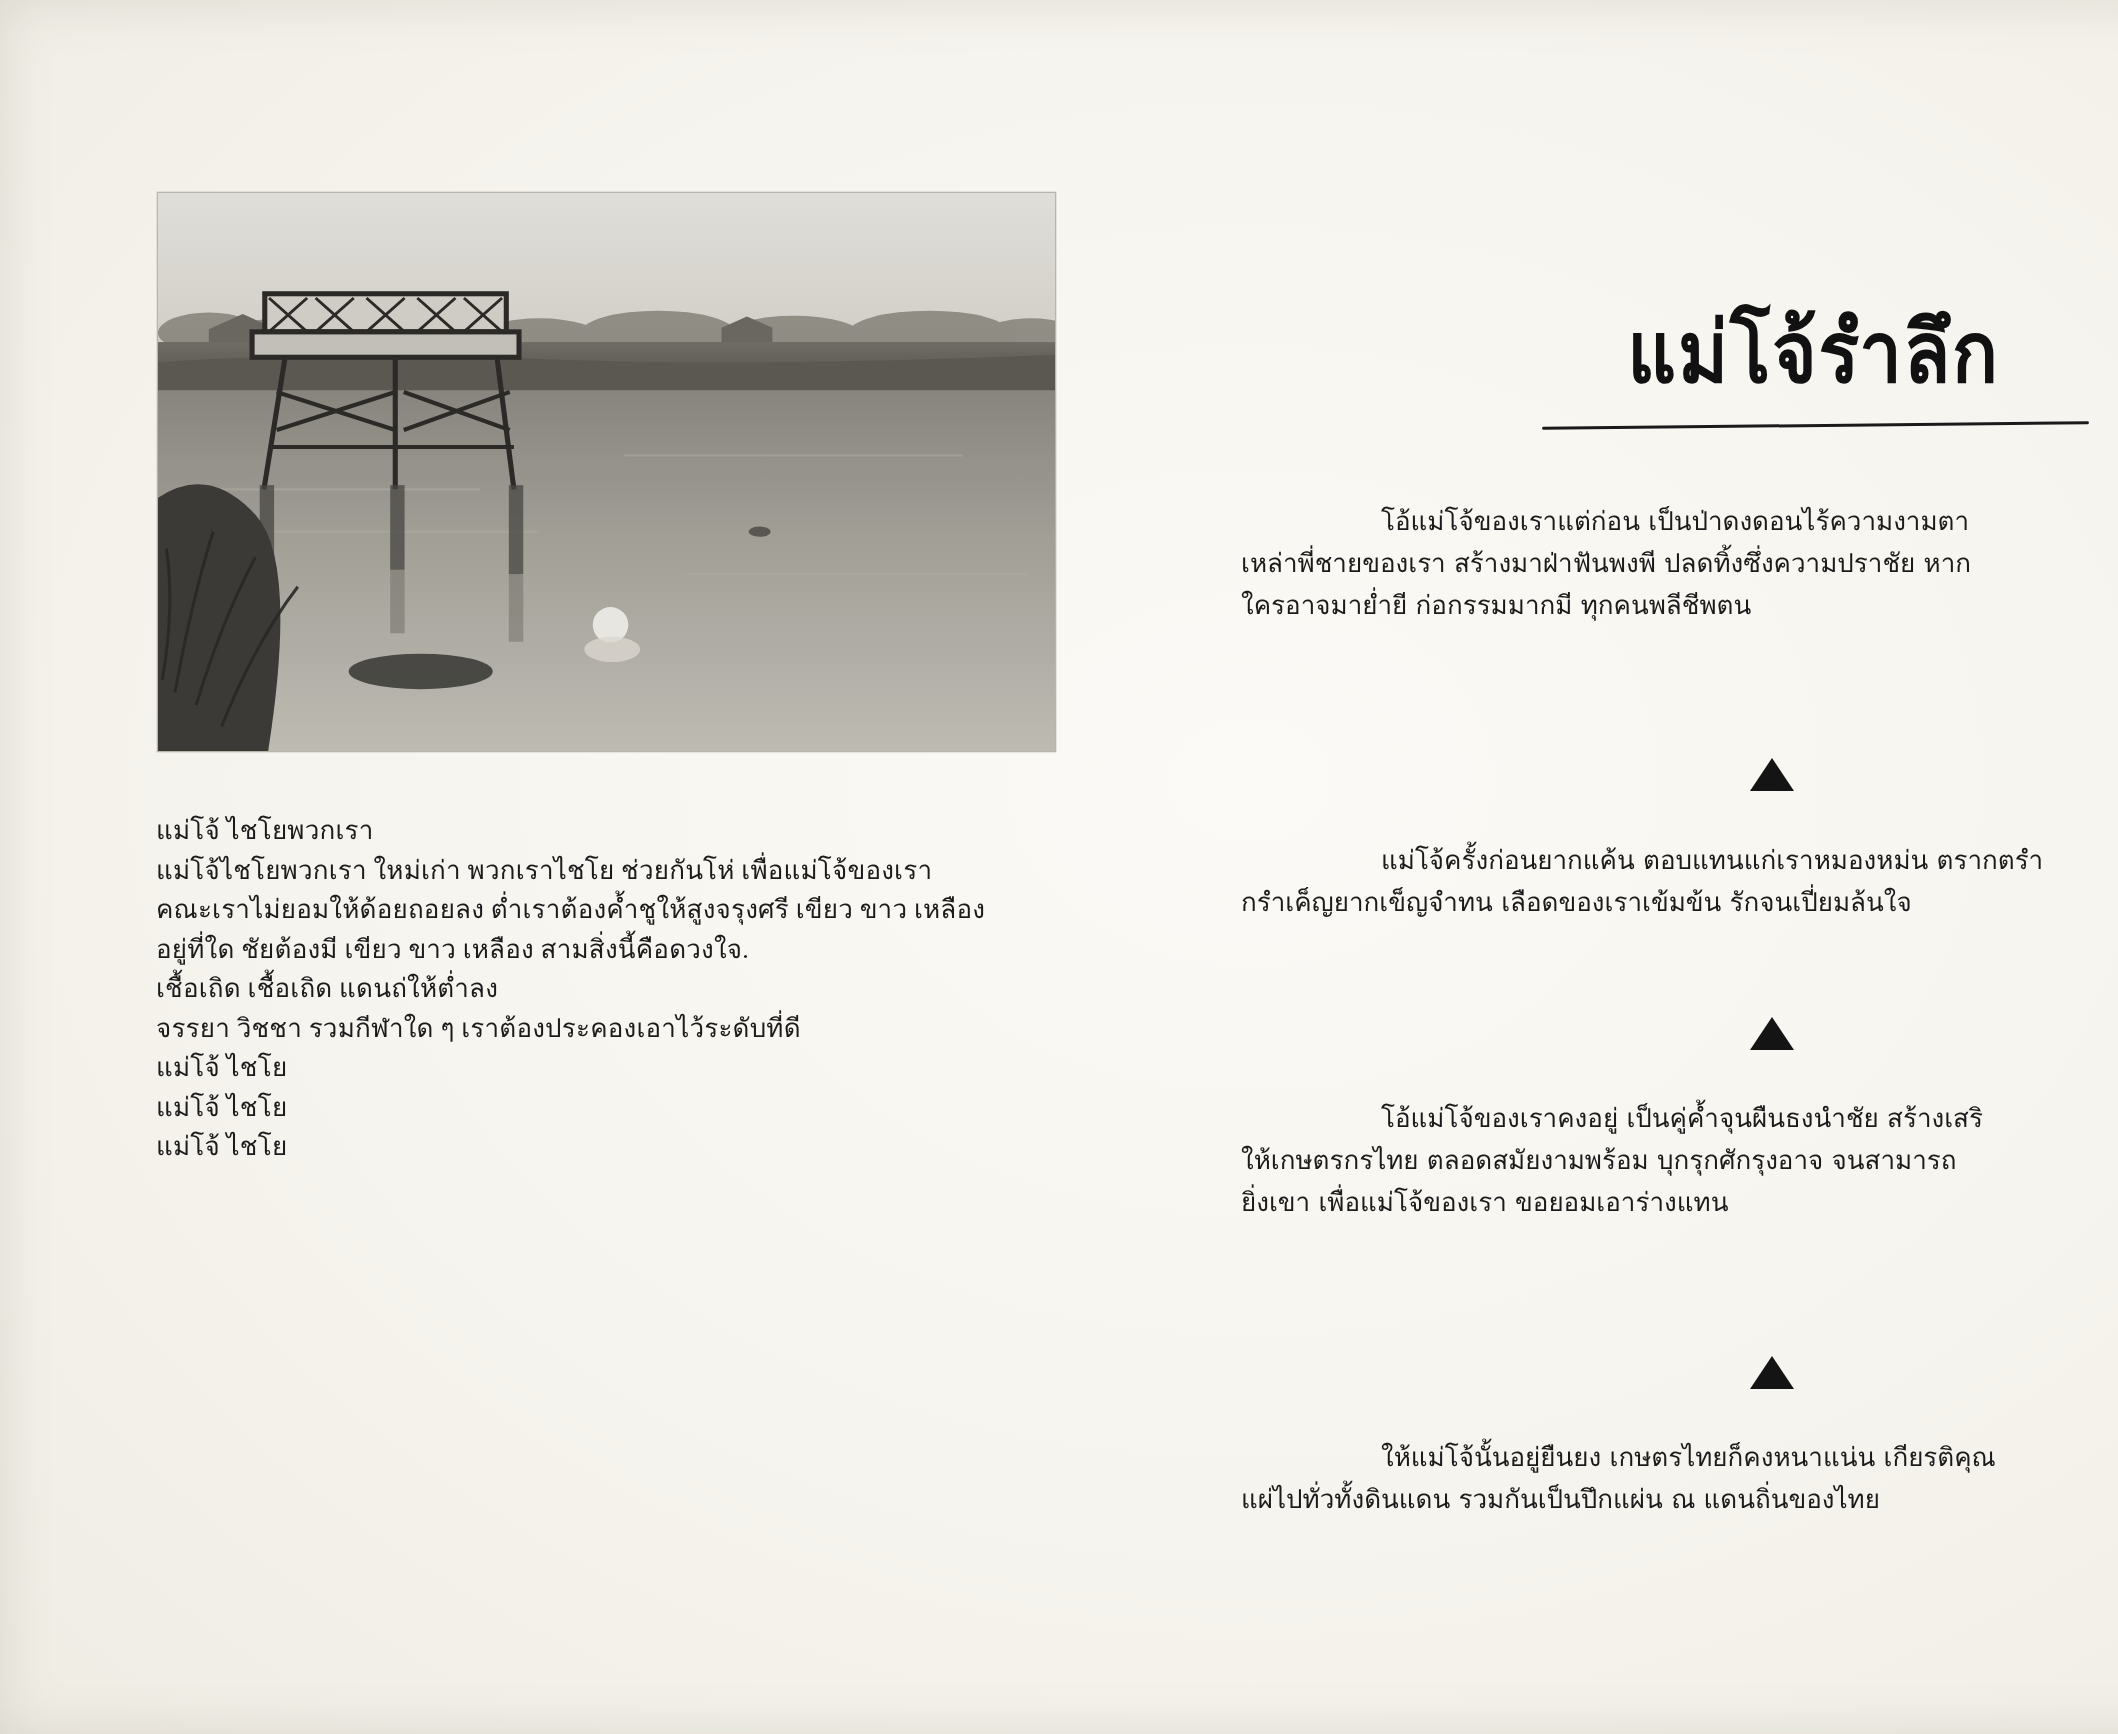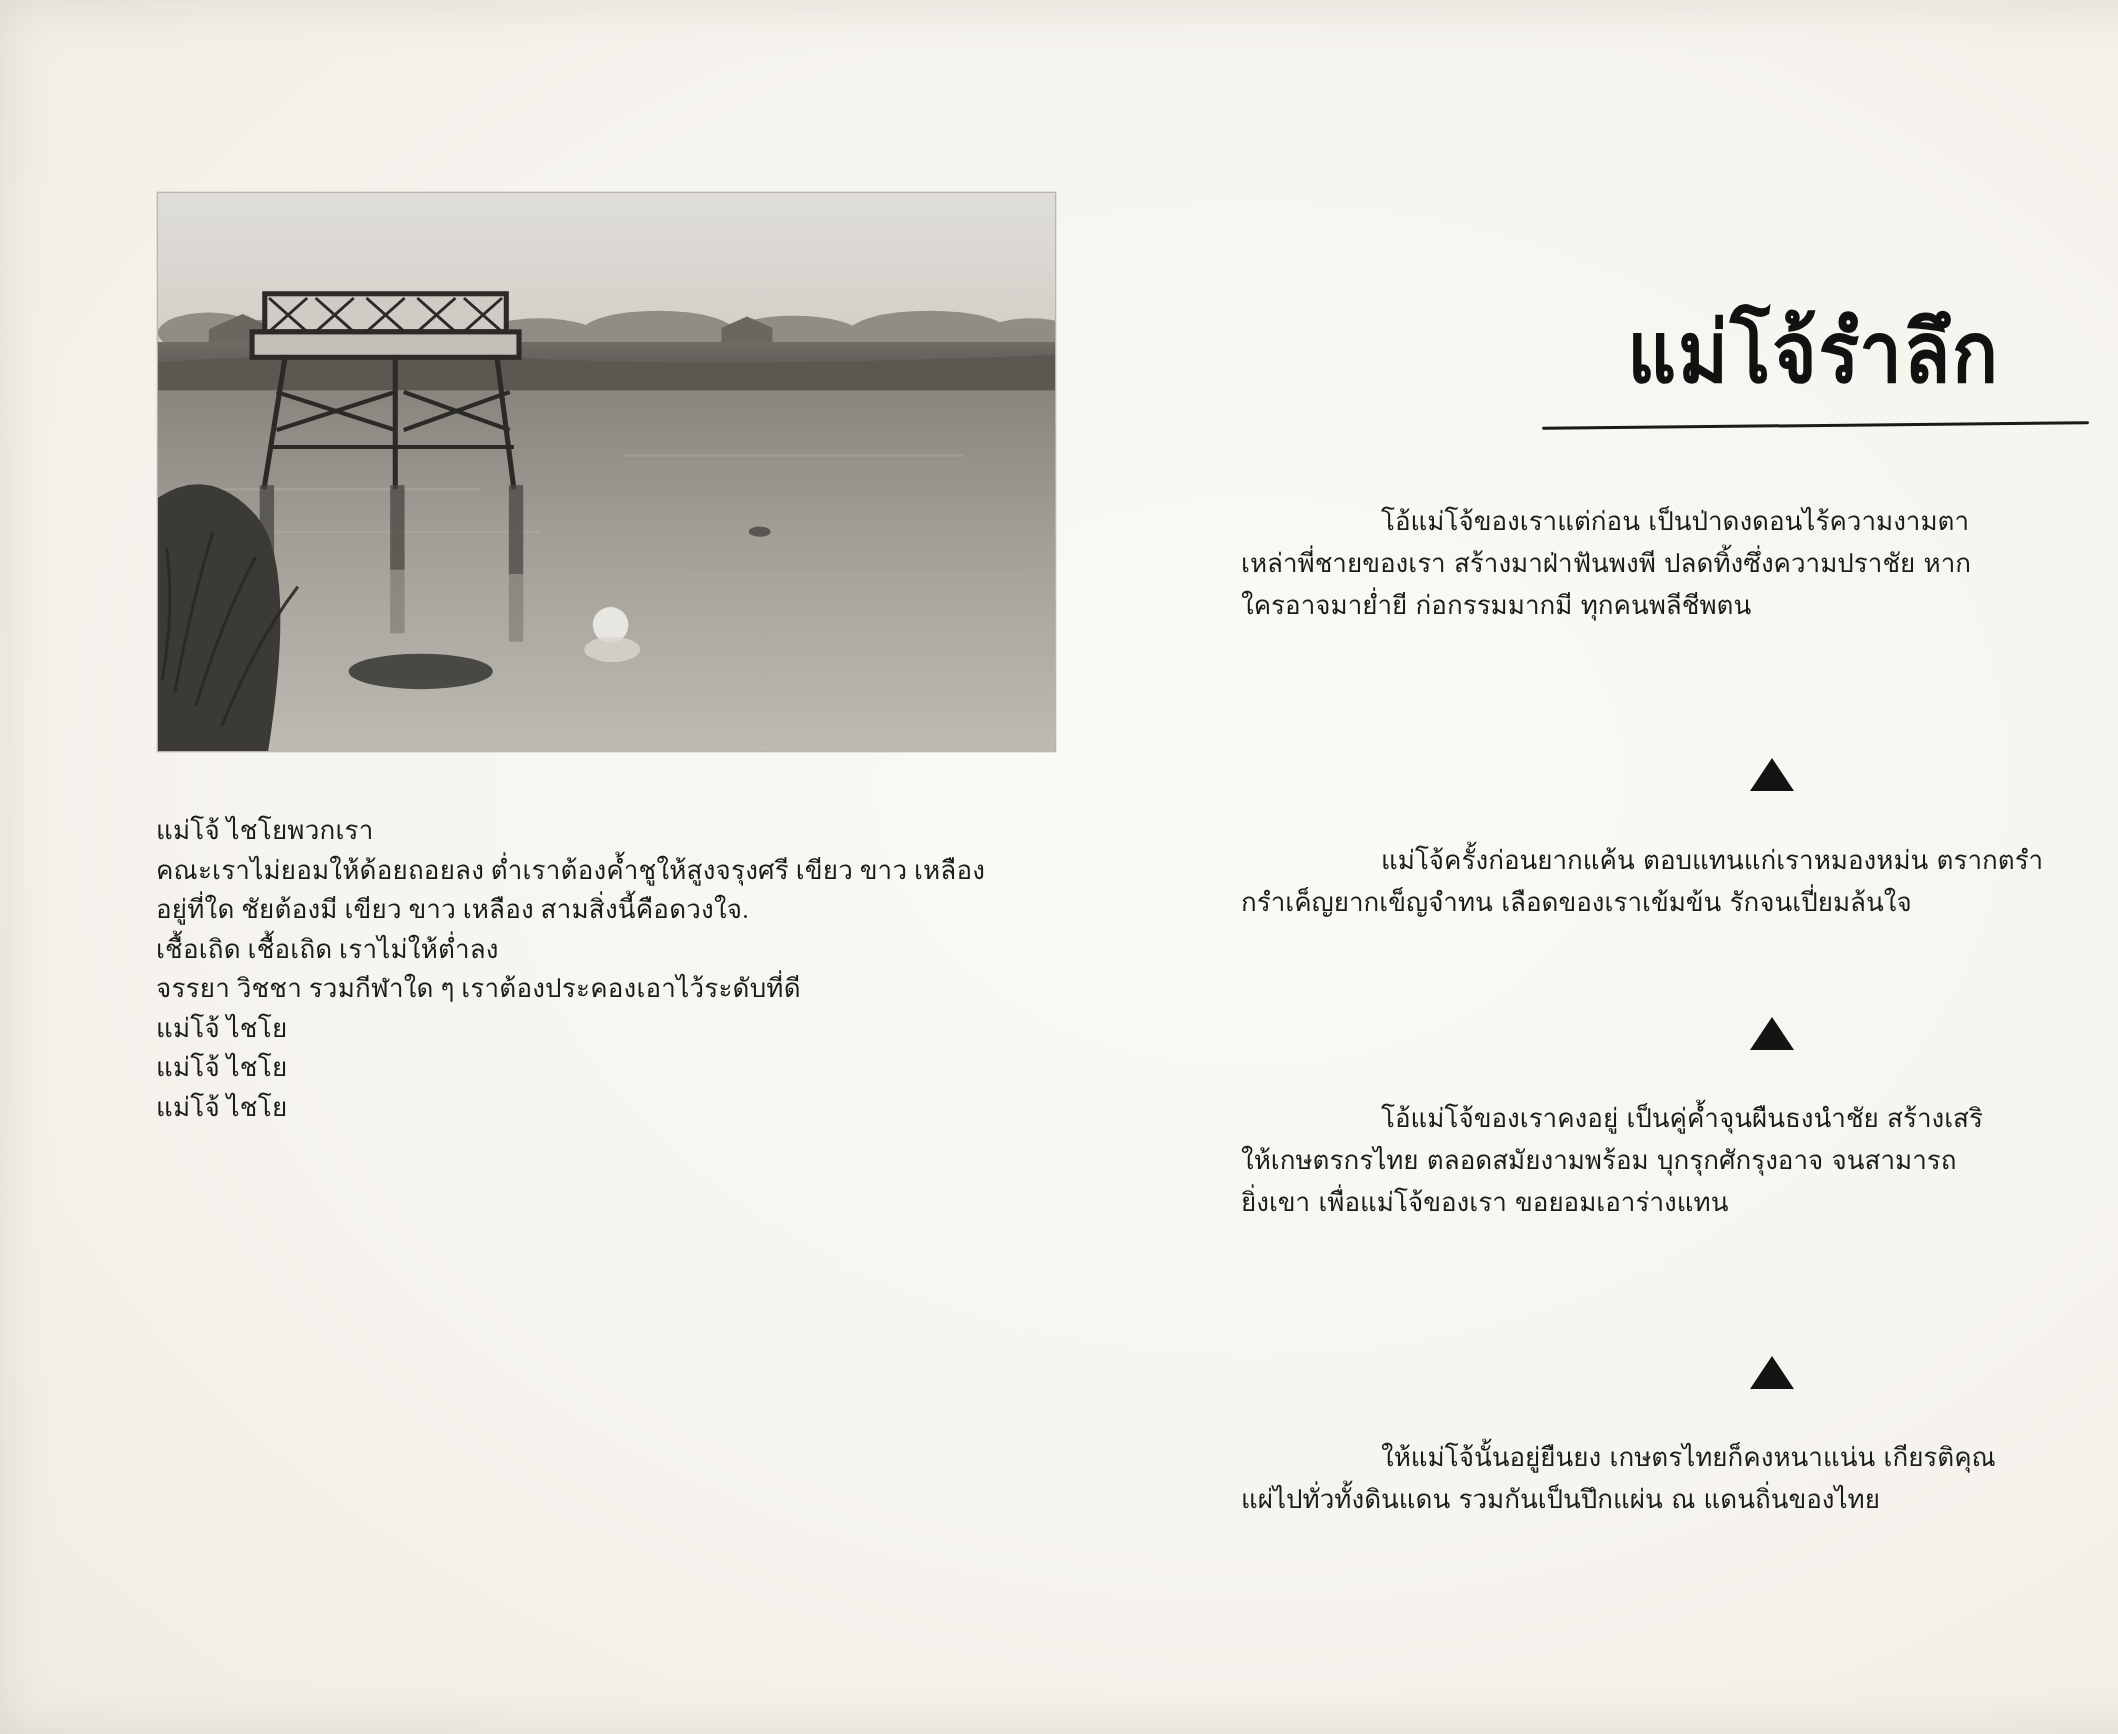--- a/index.html
+++ b/index.html
@@ -209,23 +209,24 @@
       <ellipse cx="1072" cy="1078" rx="66" ry="30" fill="#e3e0d8" opacity="0.8"></ellipse>
 
       <ellipse cx="1420" cy="800" rx="26" ry="12" fill="#4b4945" opacity="0.8"></ellipse>
 
       <rect x="0" y="0" width="2117" height="1318" fill="#000" opacity="0.04"></rect>
     </svg>
   </div>
 
   <div class="left-text">
     <div class="ln">แม่โจ้  ไชโยพวกเรา</div>
+    <div class="ln">แม่โจ้ไชโยพวกเรา  ใหม่เก่า  พวกเราไชโย  ช่วยกันโห่  เพื่อแม่โจ้ของเรา</div>
     <div class="ln">คณะเราไม่ยอมให้ด้อยถอยลง  ต่ำเราต้องค้ำชูให้สูงจรุงศรี  เขียว  ขาว  เหลือง</div>
     <div class="ln">อยู่ที่ใด  ชัยต้องมี  เขียว  ขาว  เหลือง  สามสิ่งนี้คือดวงใจ.</div>
-    <div class="ln">เชื้อเถิด  เชื้อเถิด  เราไม่ให้ต่ำลง</div>
+    <div class="ln">เชื้อเถิด  เชื้อเถิด  แดนถ่ให้ต่ำลง</div>
     <div class="ln">จรรยา  วิชชา  รวมกีฬาใด ๆ  เราต้องประคองเอาไว้ระดับที่ดี</div>
     <div class="ln">แม่โจ้  ไชโย</div>
     <div class="ln">แม่โจ้  ไชโย</div>
     <div class="ln">แม่โจ้  ไชโย</div>
   </div>
 
   <div class="song-title">แม่โจ้รำลึก</div>
   <div class="title-underline"></div>
 
   <div class="verse" style="top:500px;">

